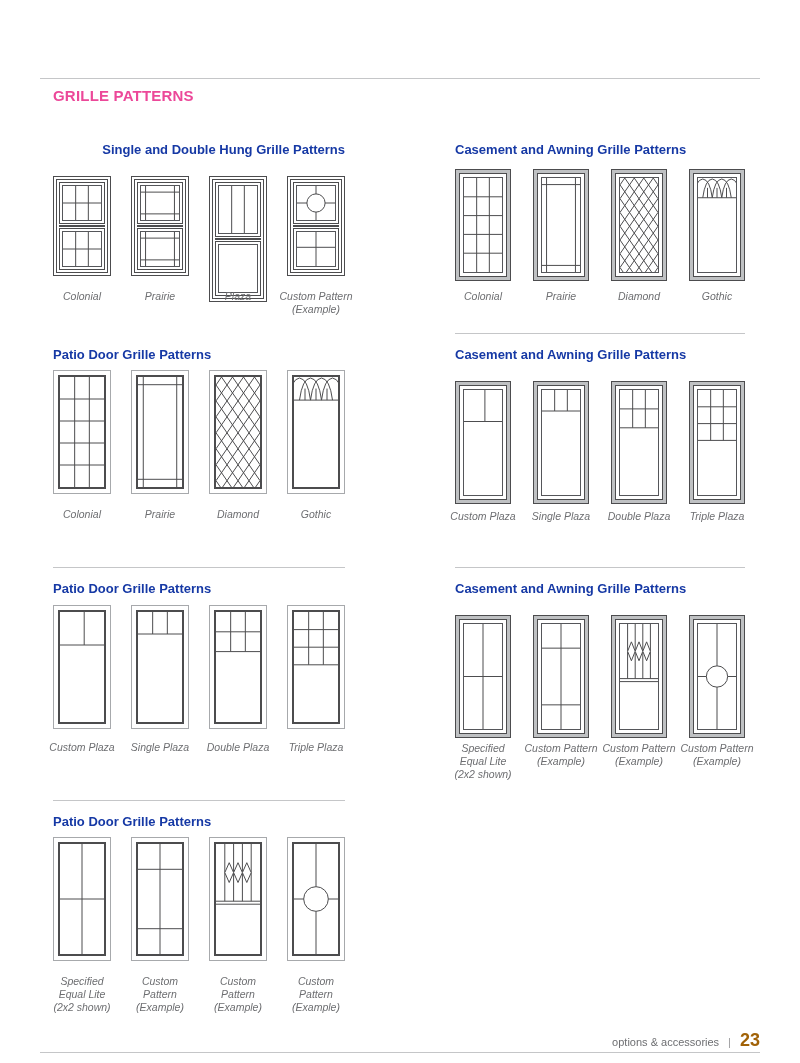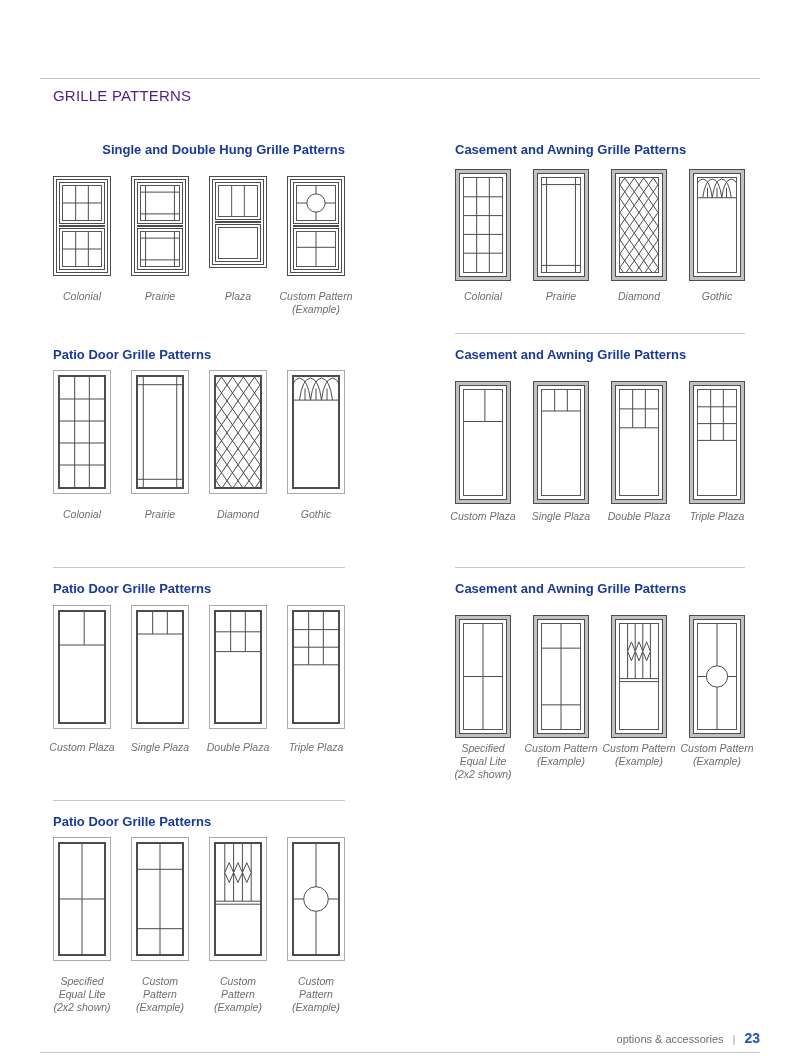--- a/index.html
+++ b/index.html
@@ -1,19 +1,19 @@
 <!DOCTYPE html>
 <html><head>
 <meta charset="utf-8">
 <style>
   html,body{margin:0;padding:0;background:#ffffff;}
   body{width:800px;height:1063px;position:relative;font-family:"Liberation Sans",sans-serif;overflow:hidden;}
   .rule{position:absolute;height:1px;background:#c5c6c8;}
   #page-header{position:absolute;left:53px;top:87px;display:flex;align-items:baseline;}
-  #page-title{color:#4c1d95;font-weight:normal;font-size:15px;letter-spacing:.2px;}
+  #page-title{color:#ec4899;font-weight:bold;font-size:15px;letter-spacing:.2px;}
   #page-subtitle{color:#77787b;font-size:11px;margin-left:11px;}
   .section-title{position:absolute;font-size:13px;font-weight:bold;color:#1639a5;white-space:nowrap;}
   .win-row{position:absolute;display:flex;justify-content:space-between;}
   .win-wrap{position:relative;font-style:italic;}
   .win-label{position:absolute;left:50%;transform:translateX(-50%);text-align:center;
              font-size:10.5px;line-height:13px;color:#6d6e71;white-space:nowrap;}
   .win-label span{display:block;}
   
   .frame{position:absolute;inset:0;box-sizing:border-box;}
   .frame *{box-sizing:border-box;}
@@ -21,21 +21,21 @@
   .dh-in{width:100%;height:100%;border:1px solid #4c4c4e;padding:2px;display:flex;flex-direction:column;}
   .dh-sash{flex:1;border:1px solid #4c4c4e;padding:2px;min-height:0;}
   .dh-rail{height:2px;border-top:1px solid #4c4c4e;border-bottom:1px solid #4c4c4e;margin:1px 0;flex:none;}
   .frame-cas{border:1px solid #4c4c4e;background:#bfc1c3;padding:3px;}
   .cas-in{width:100%;height:100%;border:1px solid #4c4c4e;background:#ffffff;padding:3px;}
   .frame-patio{border:1px solid #a7a9ac;padding:4px;}
   svg.glass{display:block;width:100%;height:100%;border:1px solid #55565a;background:#ffffff;box-sizing:border-box;}
   .frame-patio svg.glass{border:2px solid #4c4c4e;}
   #page-footer{position:absolute;right:40px;top:1030px;display:flex;align-items:baseline;font-size:11px;color:#6d6e71;}
   #footer-sep{margin:0 9px;color:#9a9a9c;}
-  #footer-page{font-size:14px;font-weight:bold;color:#1d4ed8;}
+  #footer-page{font-size:18px;font-weight:bold;color:#a16207;}
 </style>
 </head>
 <body>
 
 <div class="rule" style="left:40px;top:78px;width:720px;"></div>
 
 <div id="page-header">
   <span id="page-title">GRILLE PATTERNS</span>
 </div>
 
@@ -86,21 +86,21 @@
                   <line x1="0" y1="6.12" x2="38" y2="6.12" stroke="#4d4d4f" stroke-width="1"></line>
                   <line x1="0" y1="27.88" x2="38" y2="27.88" stroke="#4d4d4f" stroke-width="1"></line>
                 </svg>
               </div>
             </div>
           </div>
           <div class="win-label" style="top: 114px;">
             <span>Prairie</span>
           </div>
         </div>
-        <div class="win-wrap" style="width: 58px; height: 92px;">
+        <div class="win-wrap" style="width: 58px; height: 126px;">
           <div class="frame frame-dh">
             <div class="dh-in">
               <div class="dh-sash">
                 <svg class="glass" preserveAspectRatio="none" viewBox="0 0 38 34">
                   <line x1="12.666666666666666" y1="0" x2="12.666666666666666" y2="34" stroke="#4d4d4f" stroke-width="1"></line>
                   <line x1="25.333333333333332" y1="0" x2="25.333333333333332" y2="34" stroke="#4d4d4f" stroke-width="1"></line>
                 </svg>
               </div>
               <div class="dh-rail"></div>
               <div class="dh-sash">

